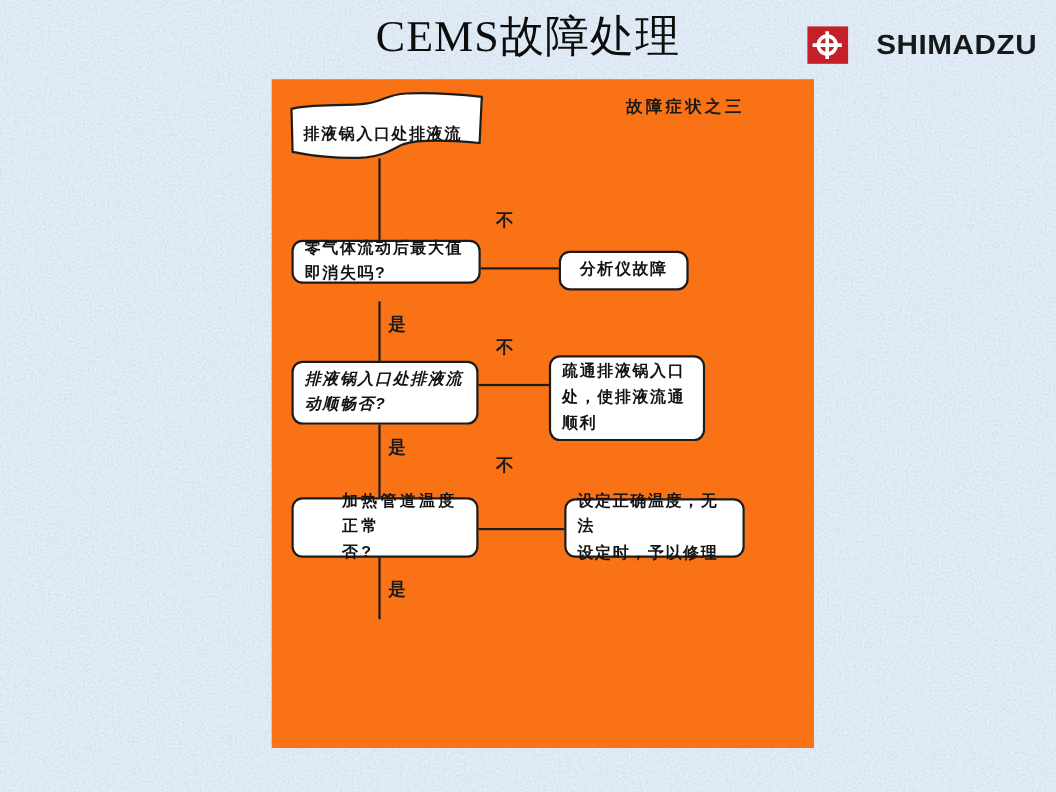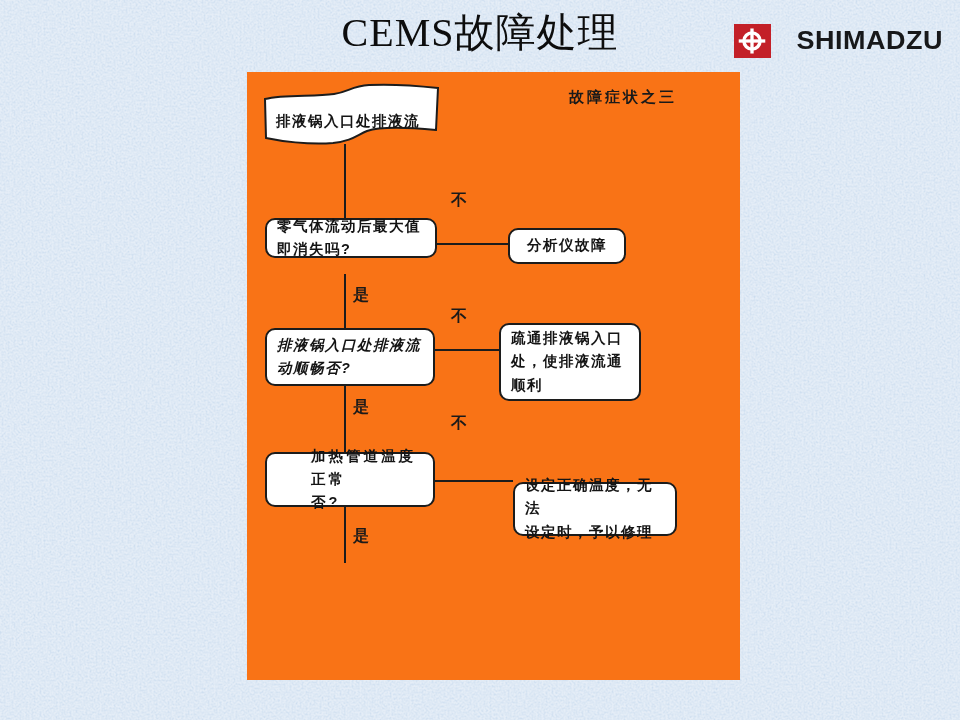--- a/index.html
+++ b/index.html
@@ -45,21 +45,21 @@
   .doc-box { position: absolute; left: 15px; top: 10px; width: 180px; height: 66px; }
   .doc-box svg { position: absolute; left: 0; top: 0; }
   .doc-box .doc-text { position: absolute; left: 14px; top: 30px; width: 164px;
     font-size: 14.5px; font-weight: 700; letter-spacing: 1.5px; color: #141414; }
 
   .b-zero   { left: 18px;  top: 146px; width: 172px; height: 40px; }
   .b-fault  { left: 261px; top: 156px; width: 118px; height: 36px; justify-content: center; }
   .b-drain  { left: 18px;  top: 256px; width: 170px; height: 58px; font-style: italic; }
   .b-clear  { left: 252px; top: 251px; width: 142px; height: 78px; border-radius: 10px; }
   .b-temp   { left: 18px;  top: 380px; width: 170px; height: 55px; }
-  .b-set    { left: 266px; top: 381px; width: 164px; height: 54px; margin-top: 29px; }
+  .b-set    { left: 266px; top: 381px; width: 164px; height: 54px; }
   .b-fix    { left: 19px;  top: 491px; width: 157px; height: 88px; }
   .b-temp   { letter-spacing: 3px; padding-left: 44px; }
 
   .vline { position: absolute; width: 2px; background: #1c1c1c; }
   .hline { position: absolute; height: 2px; background: #1c1c1c; }
   .v1 { left: 97px; top: 72px;  height: 74px; }
   .v2 { left: 97px; top: 202px; height: 54px; }
   .v3 { left: 97px; top: 314px; height: 66px; }
   .v4 { left: 97px; top: 435px; height: 56px; }
   .h1 { left: 190px; top: 171px; width: 71px; }

